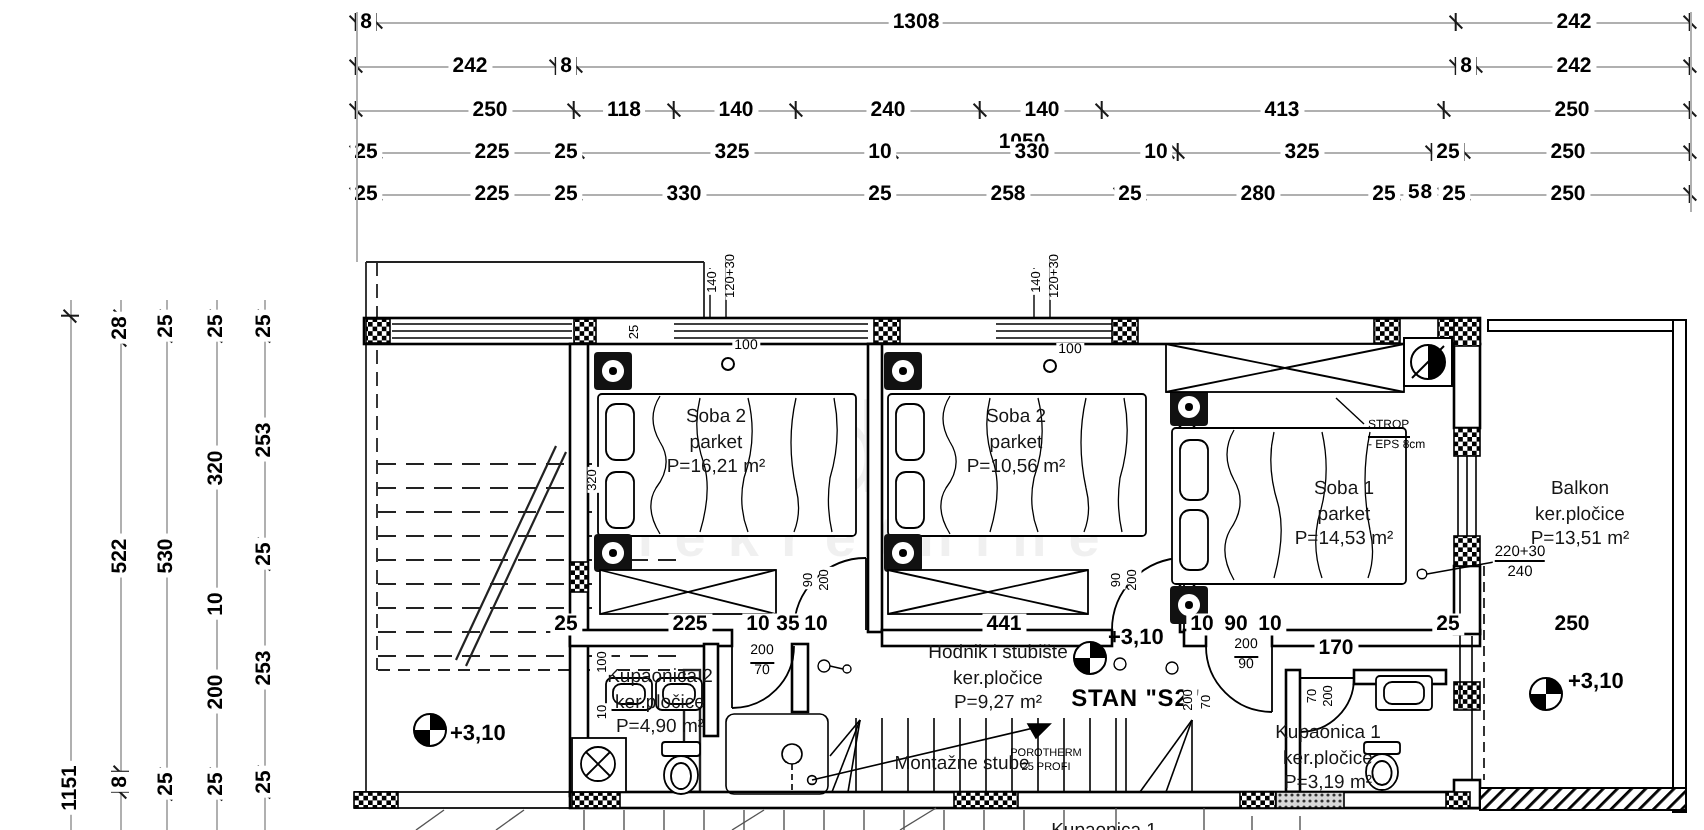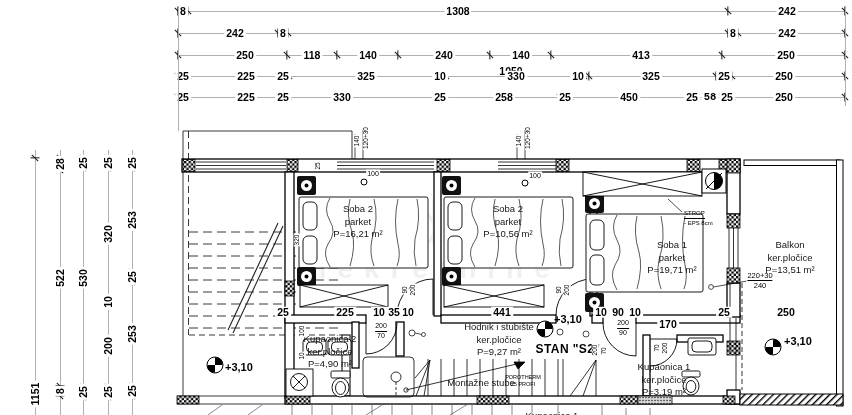--- a/index.html
+++ b/index.html
@@ -448,21 +448,21 @@
     <span class="tk2" style="left: 732px; top: 97px;"></span>
     <span class="tk1" style="left: 845px; top: 97px;"></span>
     <span class="tk2" style="left: 845px; top: 97px;"></span>
     <span class="dl" style="left: 183px; top: 97px;">25</span>
     <span class="dl" style="left: 246px; top: 97px;">225</span>
     <span class="dl" style="left: 283px; top: 97px;">25</span>
     <span class="dl" style="left: 342px; top: 97px;">330</span>
     <span class="dl" style="left: 440px; top: 97px;">25</span>
     <span class="dl" style="left: 504px; top: 97px;">258</span>
     <span class="dl" style="left: 565px; top: 97px;">25</span>
-    <span class="dl" style="left: 629px; top: 97px;">450</span>
+    <span class="dl" style="left: 629px; top: 97px;">280</span>
     <span class="dl" style="left: 692px; top: 97px;">25</span>
     <span class="dl" style="left: 710px; top: 97px; font-family: Liberation Mono, monospace;">58</span>
     <span class="dl" style="left: 727px; top: 97px;">25</span>
     <span class="dl" style="left: 784px; top: 97px;">250</span>
     <span class="lv" style="left: 178px; top: 6px; height: 125px;"></span>
     <span class="lv" style="left: 845px; top: 6px; height: 100px;"></span>
     <span class="lv" style="left: 35px; top: 150px; height: 265px;"></span>
     <span class="tk3" style="left: 35px; top: 158px;"></span>
     <span class="tk2" style="left: 35px; top: 158px;"></span>
     <span class="dlv" style="left: 35px; top: 394px;">1151</span>
@@ -544,21 +544,21 @@
       <div>P=16,21 m²</div>
     </div>
     <div class="rm" style="left: 508px; top: 222px;">
       <div>Soba 2</div>
       <div>parket</div>
       <div>P=10,56 m²</div>
     </div>
     <div class="rm" style="left: 672px; top: 258px;">
       <div>Soba 1</div>
       <div>parket</div>
-      <div>P=19,71 m²</div>
+      <div>P=14,53 m²</div>
     </div>
     <div class="rm" style="left: 790px; top: 258px;">
       <div>Balkon</div>
       <div>ker.pločice</div>
       <div>P=13,51 m²</div>
     </div>
     <div class="rm" style="left: 330px; top: 352px;">
       <div>Kupaonica 2</div>
       <div>ker.pločice</div>
       <div>P=4,90 m²</div>

